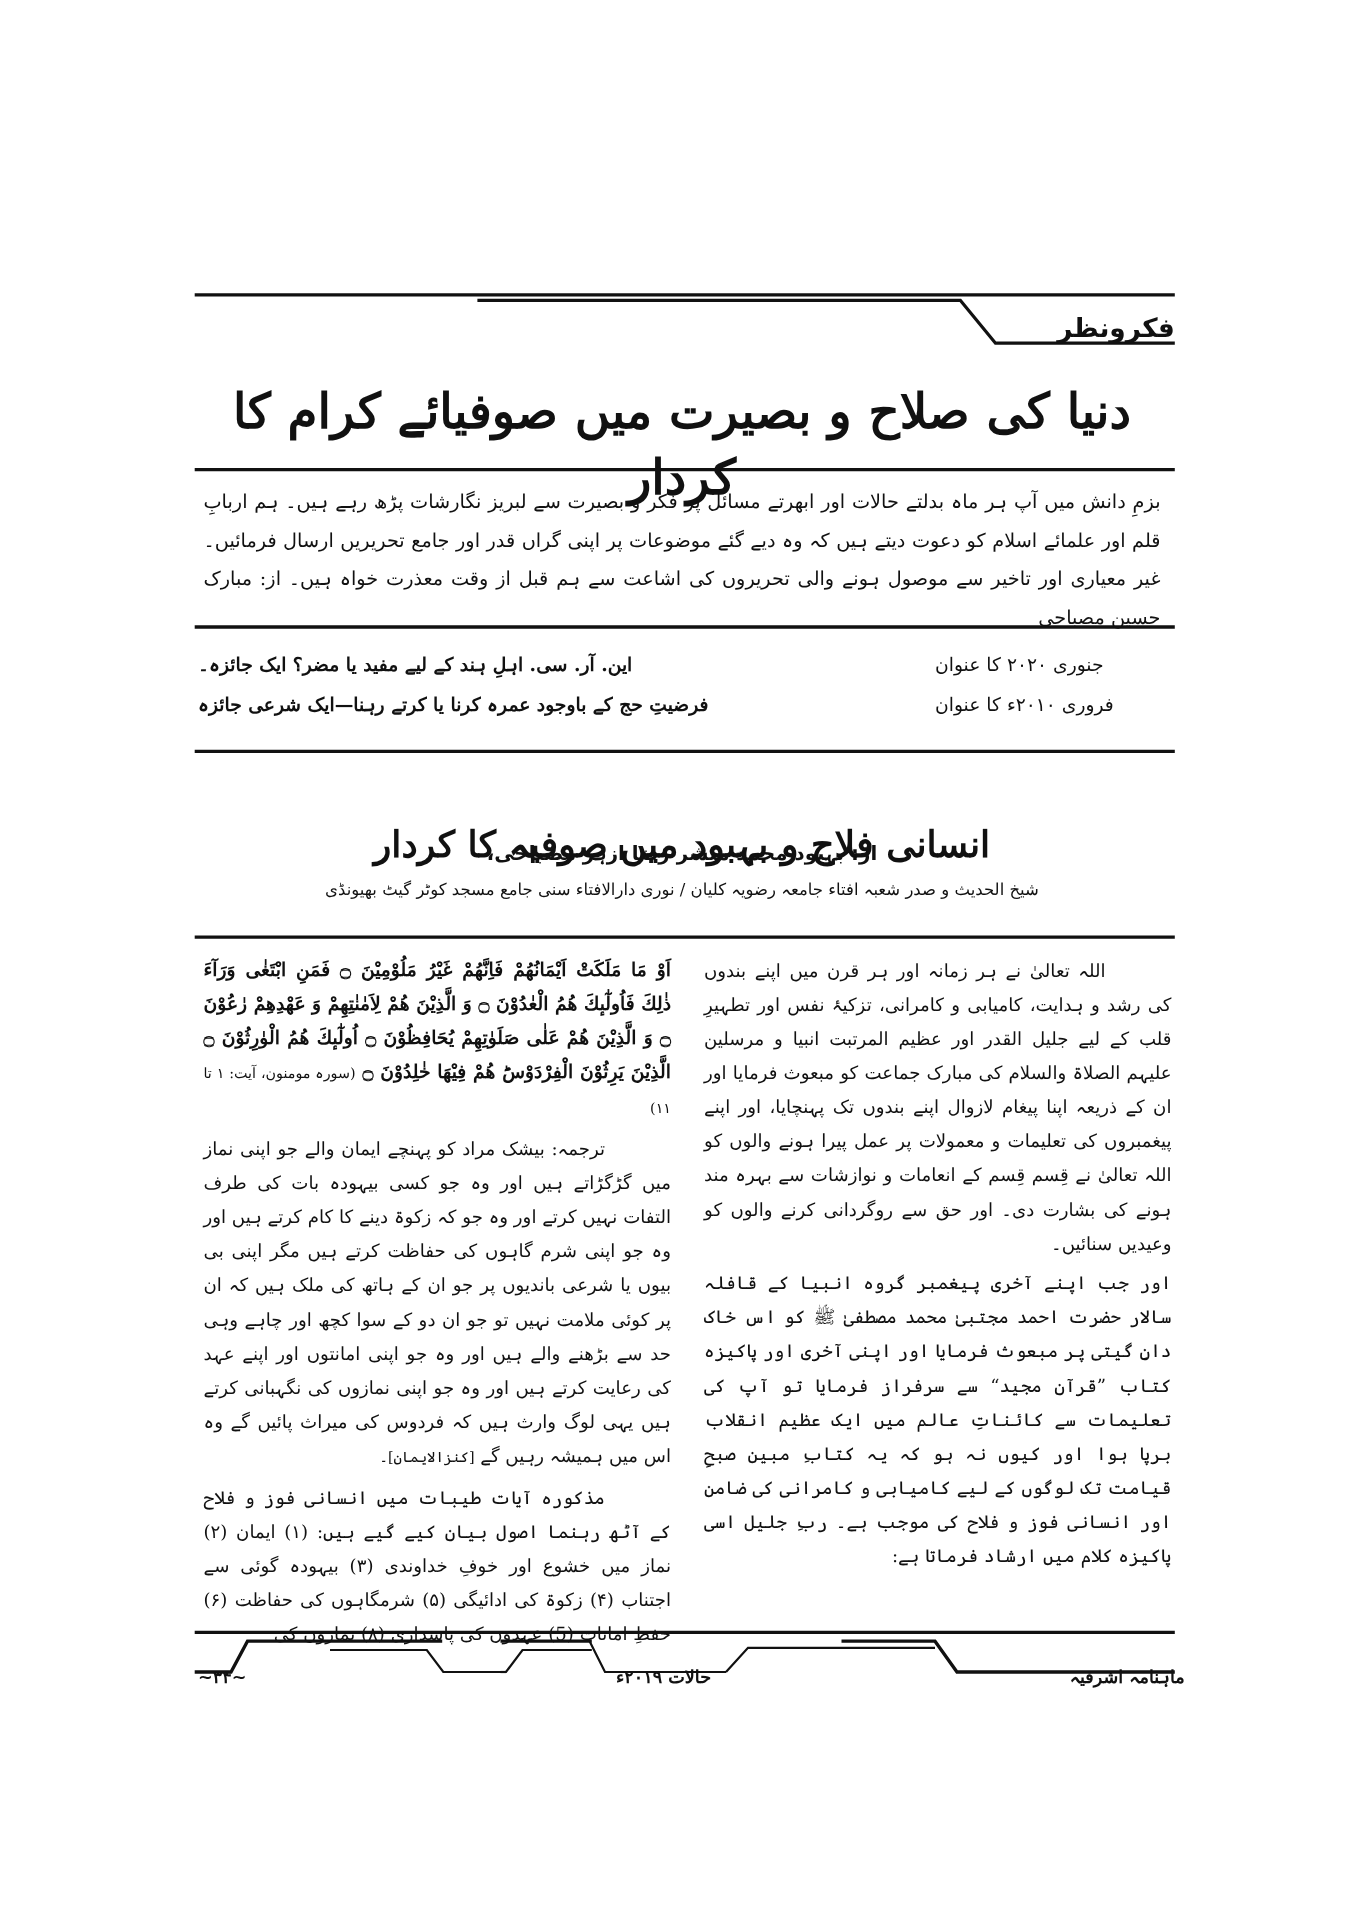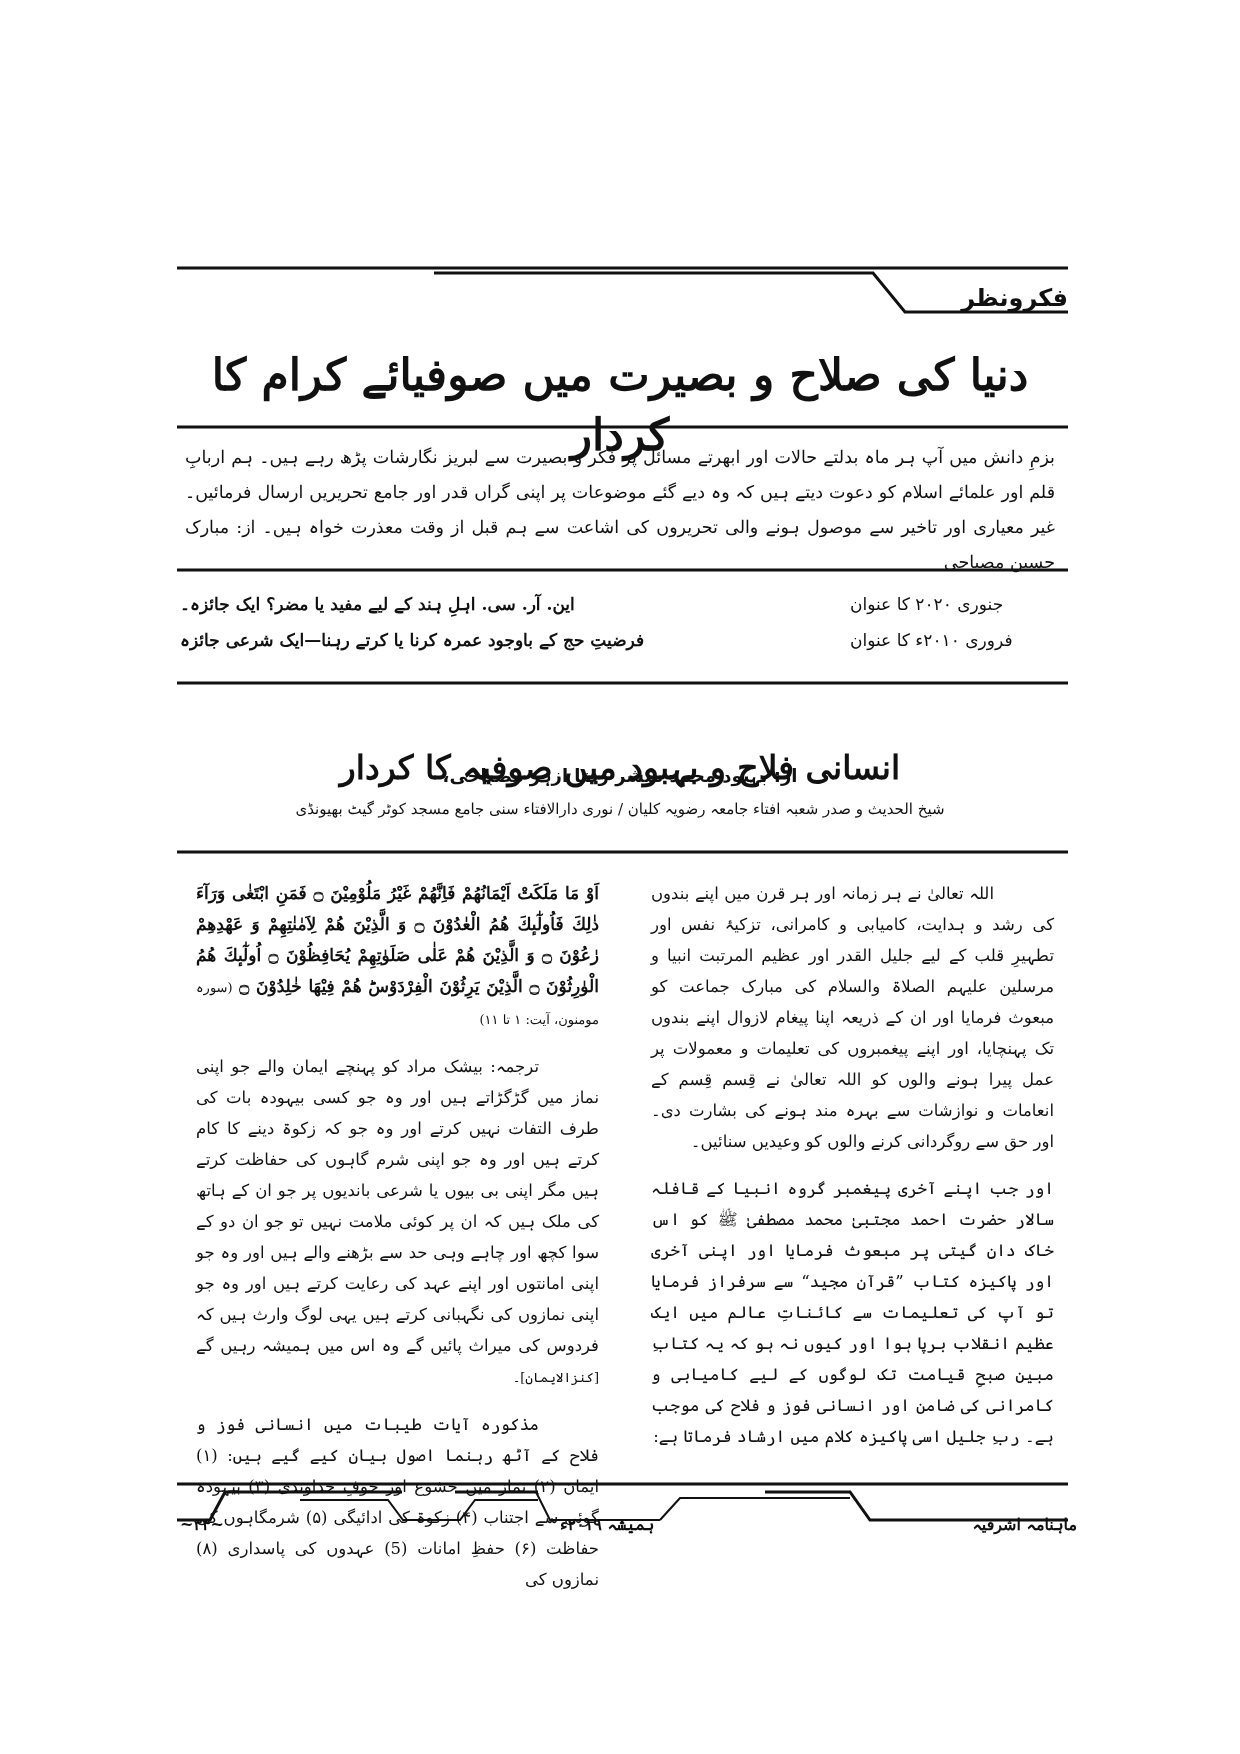--- a/index.html
+++ b/index.html
@@ -27,21 +27,21 @@
   #affiliation { position: absolute; left: 170px; width: 900px; top: 800px; text-align: center;
                  font-size: 15px; font-family: "DejaVu Serif", serif; }
 
   .col { position: absolute; top: 862px; width: 435px; font-family: "DejaVu Serif", serif;
          font-size: 16.5px; line-height: 31px; text-align: justify; }
   #col-right { left: 635px; }
   #col-left { left: 180px; }
   .ayah { font-size: 17px; font-weight: bold; line-height: 31px; }
   .indent { text-indent: 60px; }
   .ref { font-size: 13px; font-weight: normal; }
-  p { margin: 16px; }
+  p { margin: 5px; }
 
   
   .footer-text { position: absolute; top: 1498px; font-family: "DejaVu Serif", serif; font-size: 16px; font-weight: bold; margin-top: 17px; }
 </style>
 </head>
 <body>
 
 <svg class="abs" style="left:0;top:0" width="1240" height="1754">
 
   <line x1="177" y1="268" x2="1068" y2="268" stroke="#111" stroke-width="3"></line>
@@ -105,14 +105,14 @@
     <span class="ref">(سورہ مومنون، آیت: ۱ تا ۱۱)</span>
   </p>
   <p class="indent">
     <span>ترجمہ: بیشک مراد کو پہنچے ایمان والے جو اپنی نماز میں گڑگڑاتے ہیں اور وہ جو کسی بیہودہ بات کی طرف التفات نہیں کرتے اور وہ جو کہ زکوۃ دینے کا کام کرتے ہیں اور وہ جو اپنی شرم گاہوں کی حفاظت کرتے ہیں مگر اپنی بی بیوں یا شرعی باندیوں پر جو ان کے ہاتھ کی ملک ہیں کہ ان پر کوئی ملامت نہیں تو جو ان دو کے سوا کچھ اور چاہے وہی حد سے بڑھنے والے ہیں اور وہ جو اپنی امانتوں اور اپنے عہد کی رعایت کرتے ہیں اور وہ جو اپنی نمازوں کی نگہبانی کرتے ہیں یہی لوگ وارث ہیں کہ فردوس کی میراث پائیں گے وہ اس میں ہمیشہ رہیں گے</span>
     <span class="ref">[کنزالایمان]۔</span>
   </p>
   <p class="indent">مذکورہ آیات طیبات میں انسانی فوز و فلاح کے آٹھ رہنما اصول بیان کیے گیے ہیں: (۱) ایمان (۲) نماز میں خشوع اور خوفِ خداوندی (۳) بیہودہ گوئی سے اجتناب (۴) زکوۃ کی ادائیگی (۵) شرمگاہوں کی حفاظت (۶) حفظِ امانات (5) عہدوں کی پاسداری (۸) نمازوں کی</p>
 </div>
 
 <div class="footer-text rtl" style="right:163px">ماہنامہ اشرفیہ</div>
-<div class="footer-text rtl" style="left:560px">ہمیشہ ۲۰۱۹ء</div>
+<div class="footer-text rtl" style="left:560px">حالات ۲۰۱۹ء</div>
 <div class="footer-text rtl" style="left:180px">~۳۴~</div>
 
 </body></html>

